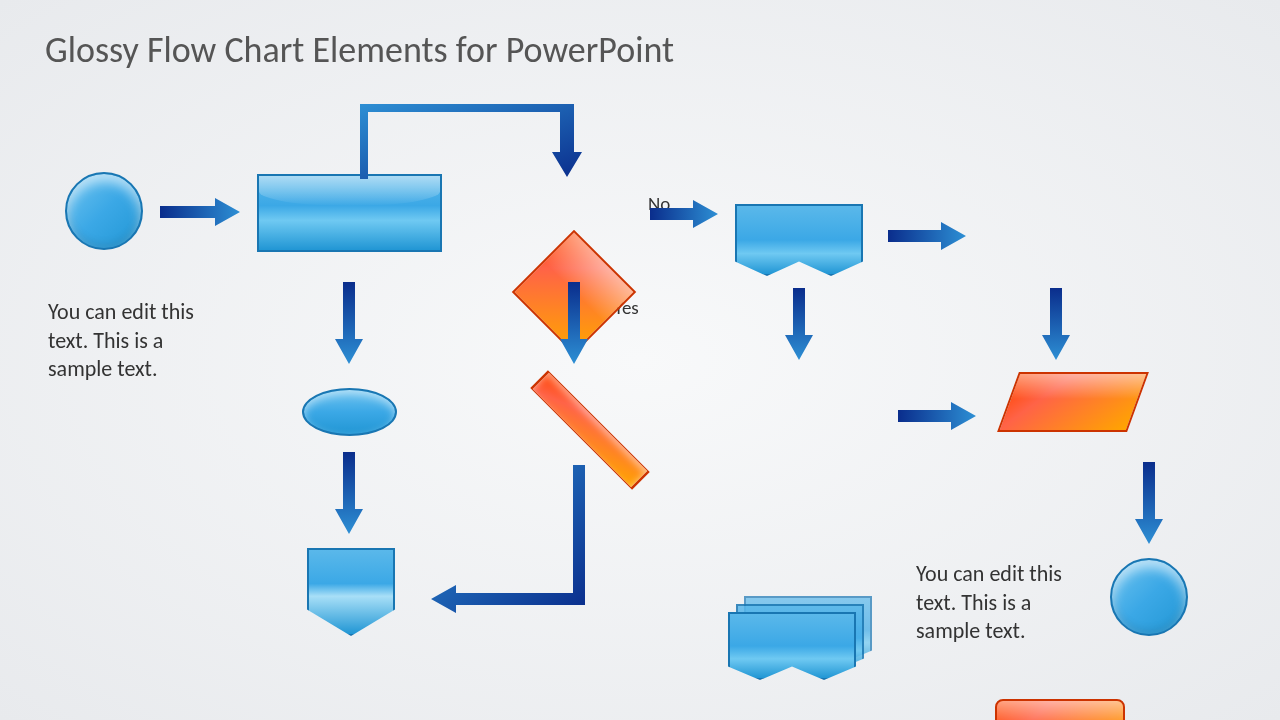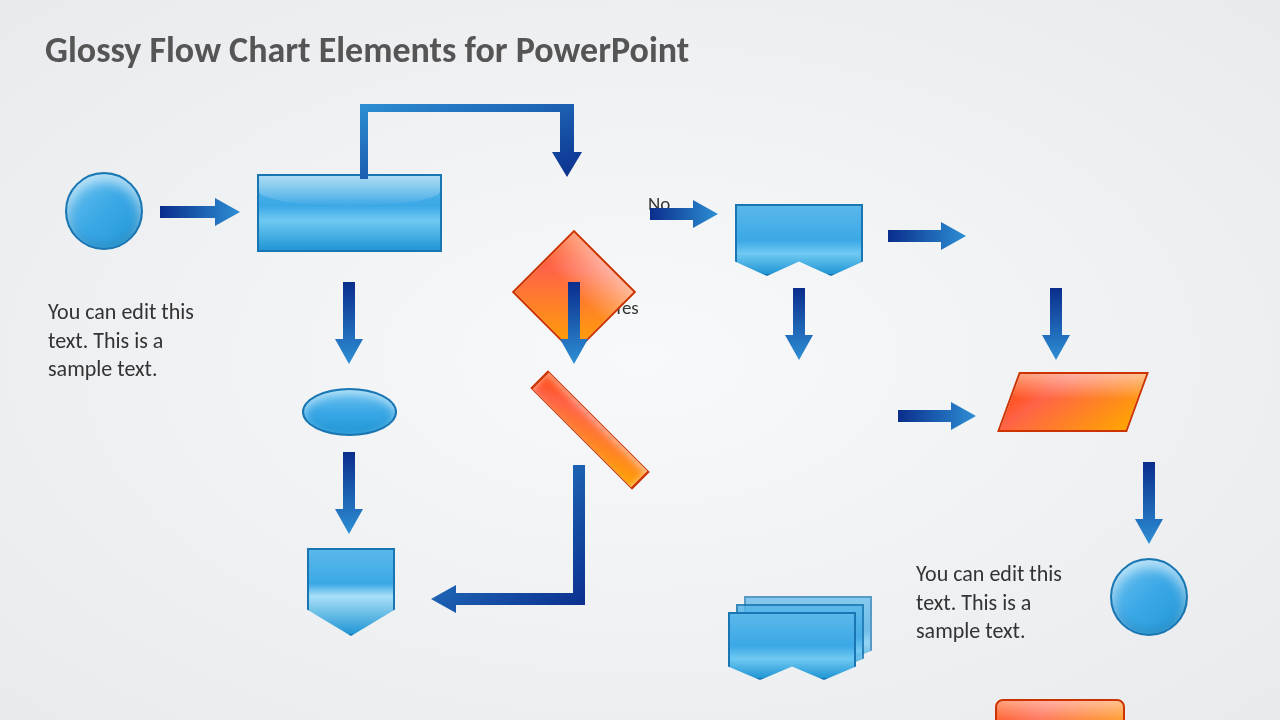--- a/index.html
+++ b/index.html
@@ -1,17 +1,17 @@
 <!DOCTYPE html>
 <html><head>
 <meta charset="utf-8">
 <style>
 *{box-sizing:border-box;margin:0;padding:0}
 body{width:1280px;height:720px;background:radial-gradient(ellipse at center,#f8f9fa 0%,#e8eaed 100%);font-family:Calibri,Arial,sans-serif;overflow:hidden;position:relative}
-.title{position:absolute;top:28px;left:45px;font-size:36px;color:#555;font-weight:700}
+.title{position:absolute;top:28px;left:45px;font-size:36px;color:#555;font-weight:400}
 .sample-text{position:absolute;font-size:22px;color:#333;line-height:1.3}
 .shape{position:absolute}
 .circle-blue{width:78px;height:78px;border-radius:50%;background:linear-gradient(135deg,#6fc4f0 0%,#3ba8e6 50%,#2196d4 100%);border:2px solid #1976b2;box-shadow:inset 0 8px 12px rgba(255,255,255,0.6),inset 0 -4px 8px rgba(0,0,0,0.1)}
 .rect-blue{width:185px;height:78px;background:linear-gradient(180deg,#5ab8ea 0%,#3ba8e6 40%,#6fc9f2 60%,#2196d4 100%);border:2px solid #1976b2;position:relative;overflow:hidden}
 .rect-blue::after{content:'';position:absolute;top:0;left:0;right:0;height:40%;background:linear-gradient(180deg,rgba(255,255,255,0.5) 0%,rgba(255,255,255,0) 100%);border-radius:0 0 50% 50%}
 .diamond-orange{width:88px;height:88px;background:linear-gradient(135deg,#ff4500 0%,#ff6347 30%,#ffa500 100%);border:2px solid #cc3300;transform:rotate(45deg);position:relative;overflow:hidden}
 .diamond-orange::after{content:'';position:absolute;top:0;left:0;right:0;height:50%;background:linear-gradient(180deg,rgba(255,255,255,0.5) 0%,rgba(255,255,255,0) 100%)}
 .ellipse-blue{width:95px;height:48px;border-radius:50%;background:linear-gradient(180deg,#6fc4f0 0%,#3ba8e6 50%,#2196d4 100%);border:2px solid #1976b2;box-shadow:inset 0 4px 8px rgba(255,255,255,0.5)}
 .flat-diamond{width:120px;height:50px;background:linear-gradient(135deg,#ff4500 0%,#ff6347 30%,#ffa500 100%);border:2px solid #cc3300;transform:rotate(45deg) scaleY(0.5) scaleX(1.2);box-shadow:inset 0 6px 10px rgba(255,255,255,0.5)}
 .shield-blue{width:88px;height:88px;background:linear-gradient(180deg,#5ab8ea 0%,#3ba8e6 40%,#a8dff7 55%,#2196d4 100%);border:2px solid #1976b2;clip-path:polygon(0 0,100% 0,100% 70%,50% 100%,0 70%)}

